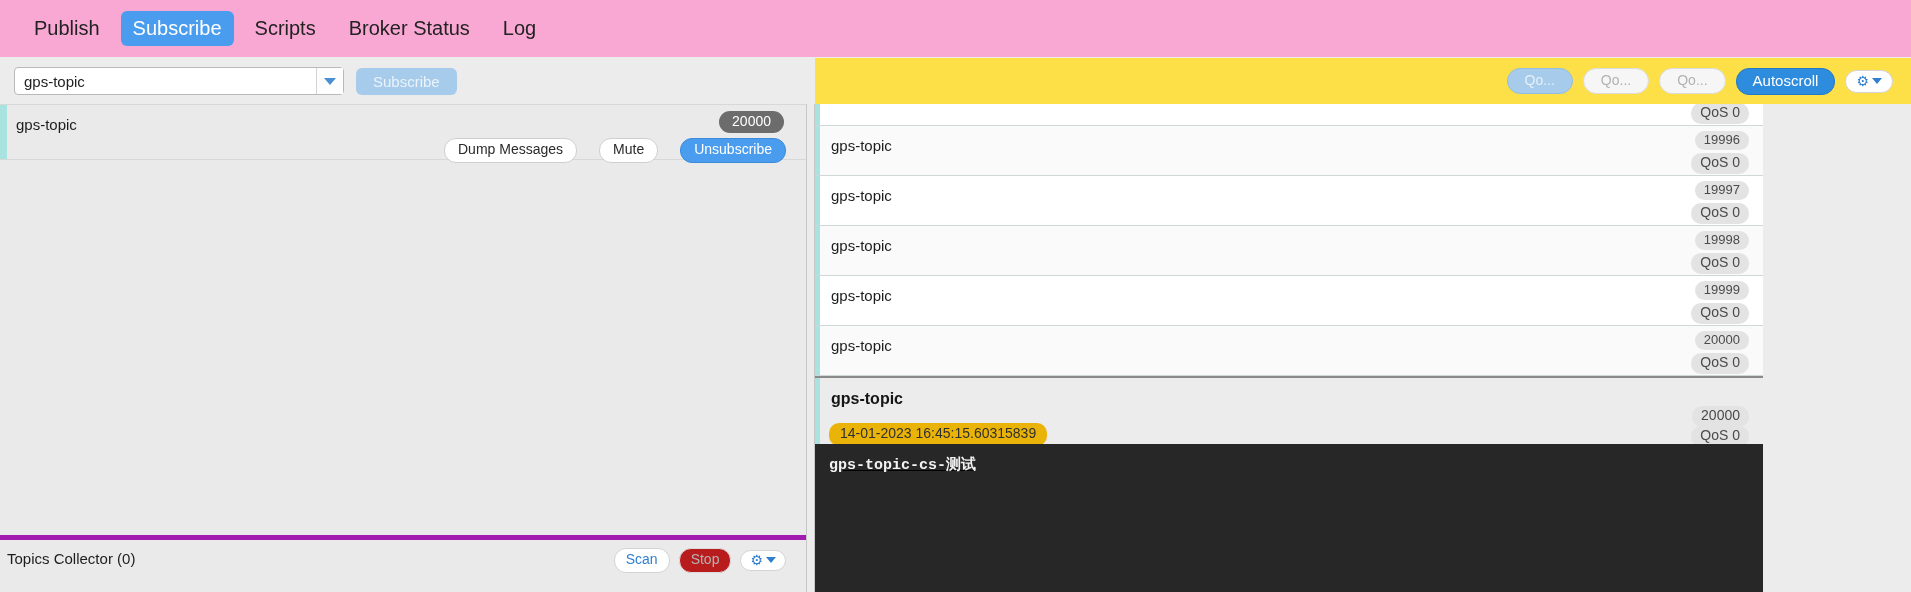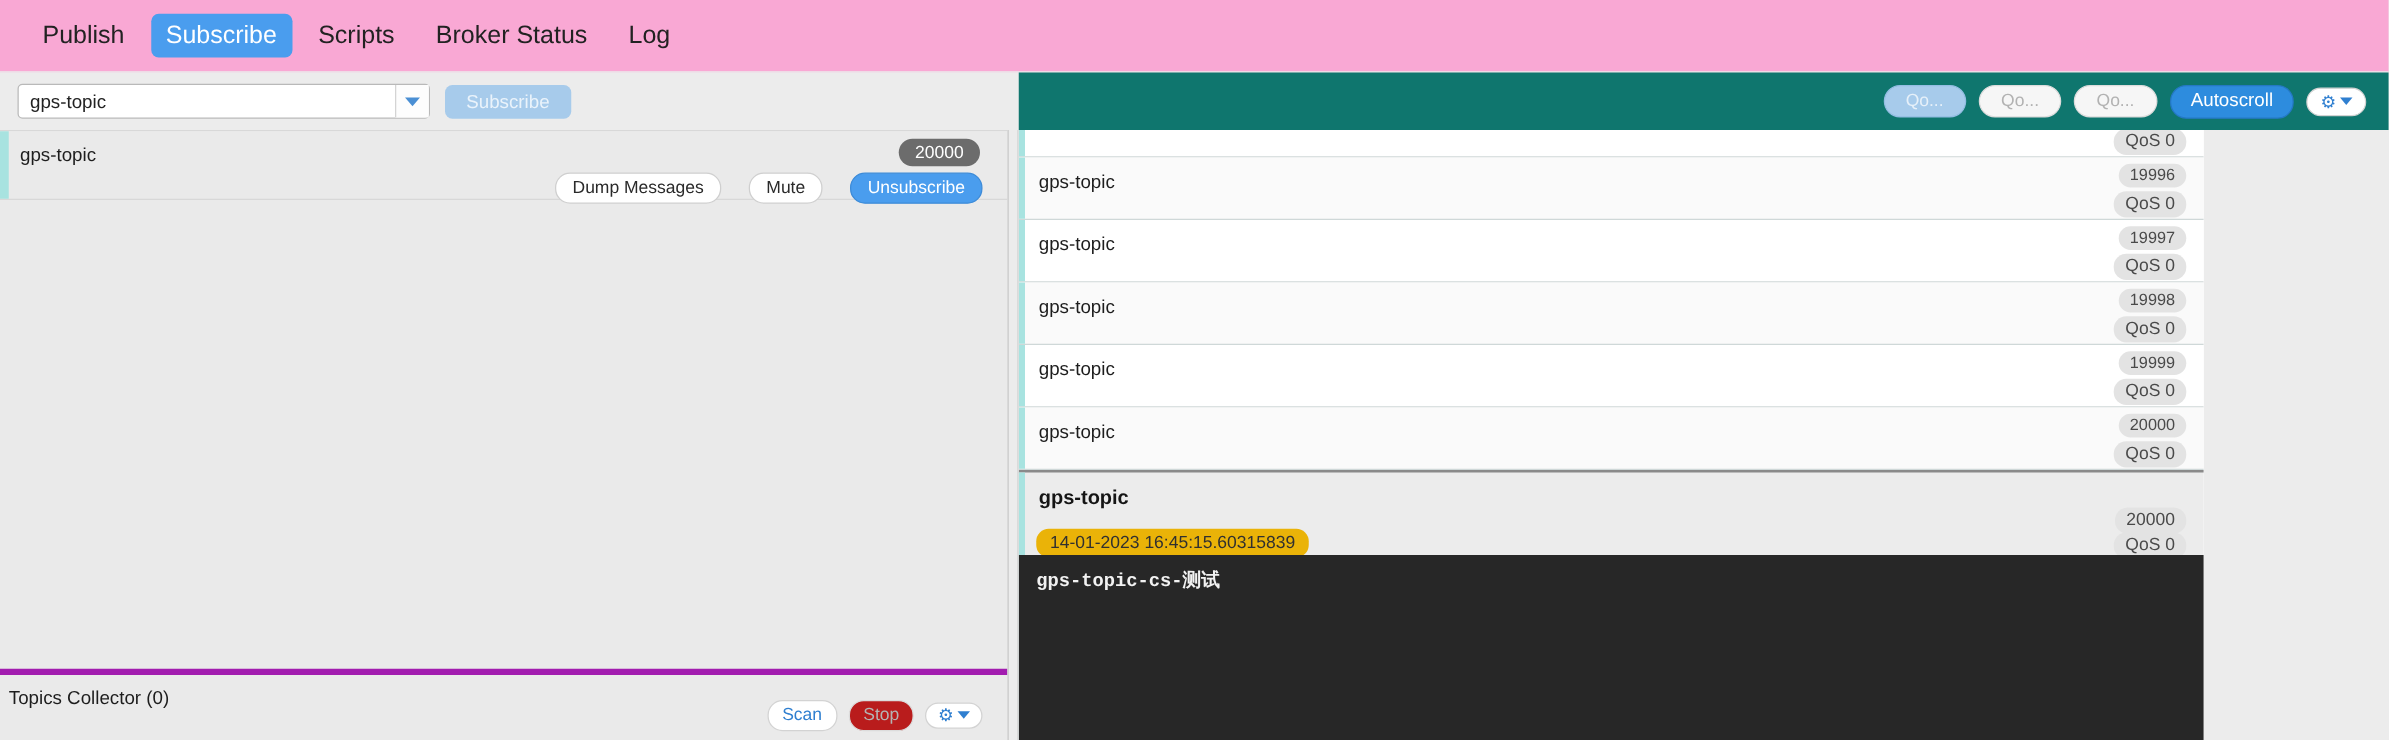--- a/index.html
+++ b/index.html
@@ -87,21 +87,21 @@
   .pill.primary { background:#4a9dee; border-color:#3d8bd8; color:#ffffff; }
   .left-body { height:331px; background:#eaeaea; }
 
   .collector-bar {
     position:absolute; left:0; bottom:0; width:806px; height:57px;
     background:#eaeaea; border-top:5px solid #a21caf;
     display:flex; align-items:flex-start; padding-top:10px;
   }
   .collector-label { margin-left:7px; font-size:15px; color:#1d1d1d; }
   .collector-actions {
-    position:absolute; right:20px; top:20px; display:flex; gap:9px; align-items:center;justify-content:flex-end;
+    position:absolute; right:20px; top:8px; display:flex; gap:9px; align-items:center;justify-content:flex-end;
   }
   .pill-link {
     background:#ffffff; border:1px solid #d3d3d3; border-radius:12px;
     font-size:14px; color:#2f7fd0; padding:2px 11px 3px; line-height:1.25;
   }
   .pill-link.disabled { color:#b4b4b4; background:#b91c1c; border-color:#dcdcdc; }
   .pill-gear {
     background:#ffffff; border:1px solid #d3d3d3; border-radius:12px;
     padding:2px 9px 3px; display:flex; align-items:center; gap:3px;
     line-height:1;
@@ -114,40 +114,40 @@
 
   
   .splitter {
     position:absolute; left:806px; top:104px; width:9px; height:488px;
     background:#ececec; border-left:1px solid #c7c7c7; border-right:1px solid #c7c7c7;
   }
 
   
   .right-toolbar {
     position:absolute; left:815px; top:58px; width:1096px; height:46px;
-    background:#0f766e; display:flex; align-items:center; justify-content:flex-end;
+    background:#fde047; display:flex; align-items:center; justify-content:flex-end;
     padding-right:18px; gap:10px;
   }
   .qos-pill {
     border-radius:13px; font-size:14px; padding:3px 17px 4px;
     line-height:1.2; border:1px solid #dcdcdc; background:#f6f6f6; color:#b2b2b2;
   }
   .qos-pill.sel { background:#a7cbeb; border-color:#93bde2; color:#e6f0f9; }
   .autoscroll-pill {
     border-radius:13px; font-size:15px; padding:3px 16px 4px;
     line-height:1.2; background:#2d8cde; border:1px solid #2478c4; color:#ffffff;
   }
   .gear-pill {
     border-radius:13px; background:#ffffff; border:1px solid #d3d3d3;
     padding:3px 10px 4px; display:flex; align-items:center; gap:3px;
   }
 
   .msg-list {
     position:absolute; left:815px; top:104px; width:948px; height:488px;
-    background:#ffffff; overflow:hidden;
+    background:#ffffff; overflow:hidden;text-decoration:underline;
   }
   .msg-row {
     position:relative; height:50px; border-bottom:1px solid #cfd8d8;
     background:#ffffff;
   }
   .msg-row.alt { background:#fafafa; }
   .msg-row .accent {
     position:absolute; left:0; top:0; width:5px; height:100%;
     background:#a8e3e0;
   }

